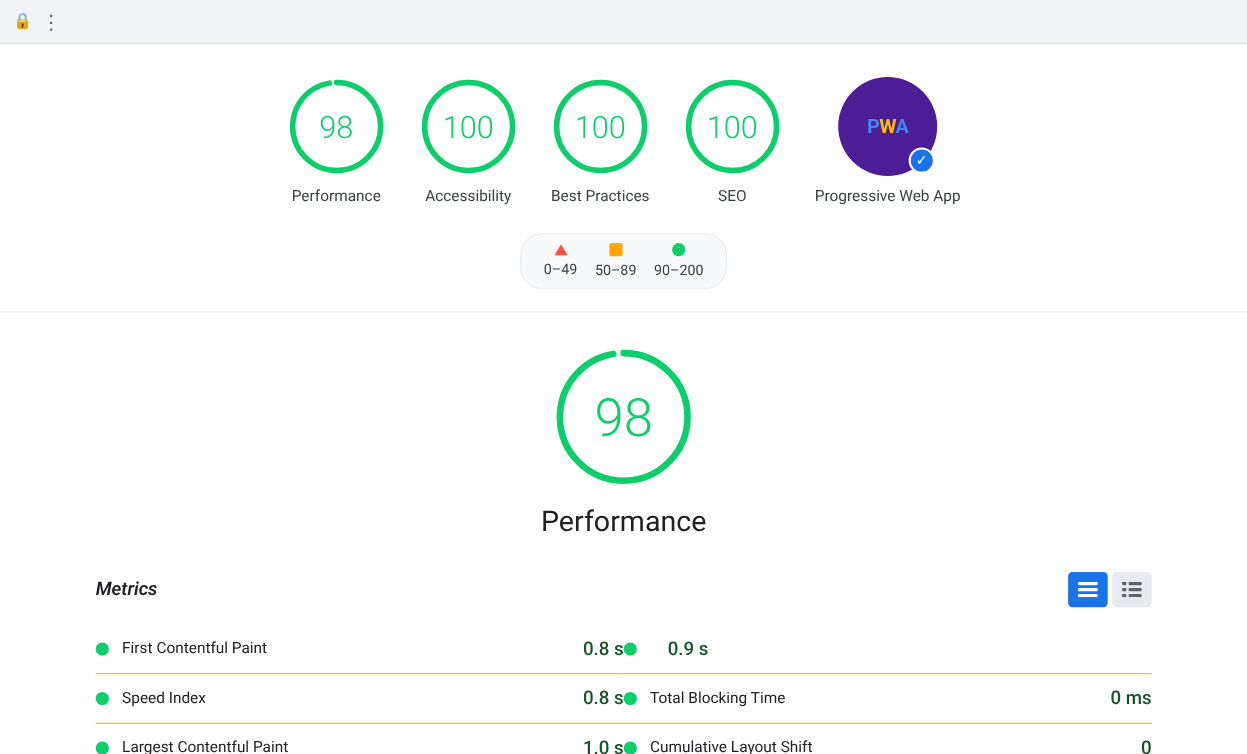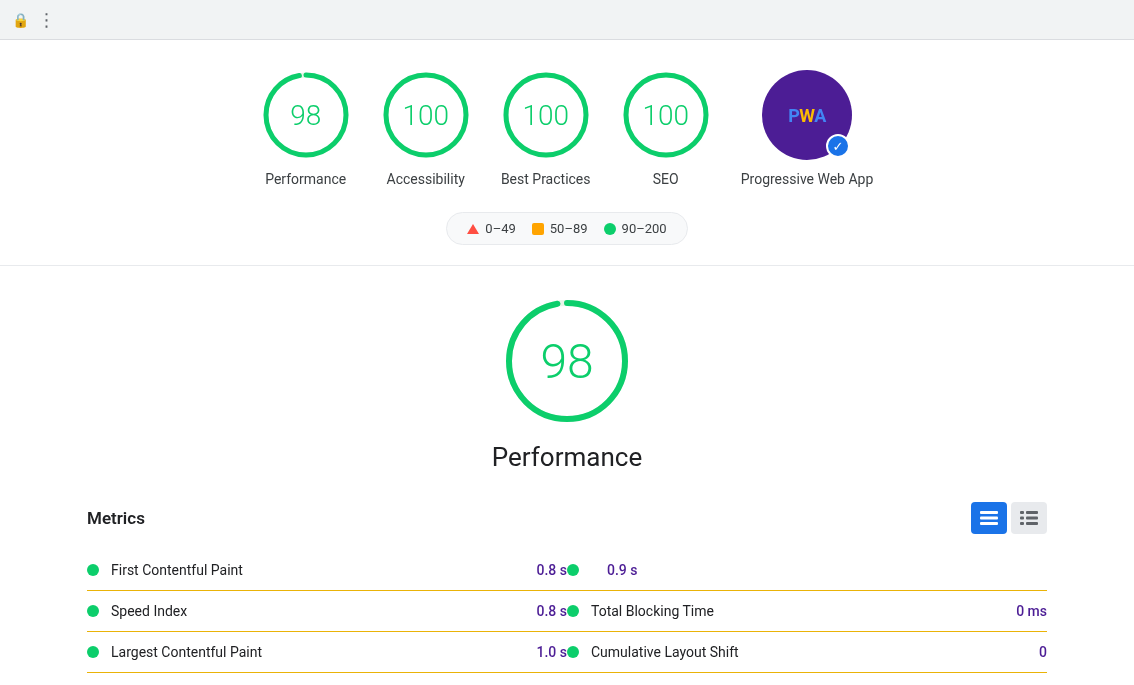--- a/index.html
+++ b/index.html
@@ -63,21 +63,21 @@
       display: flex; align-items: center; justify-content: center;
       color: #fff; font-size: 13px; border: 2px solid #fff;
     }
 
     
     .legend {
       display: flex; align-items: center; gap: 16px;
       background: #f8f9fa; border: 1px solid #e8eaed; border-radius: 20px;
       padding: 8px 20px; font-size: 13px; color: #3c4043;
     }
-    .legend-item { display: flex; align-items: center; gap: 6px; }
+    .legend-item { display: flex; align-items: center; gap: 6px; flex-direction: column; }
     .legend-icon-red { width: 0; height: 0; border-left: 6px solid transparent; border-right: 6px solid transparent; border-bottom: 10px solid #ff4e42; }
     .legend-icon-orange { width: 12px; height: 12px; background: #ffa400; border-radius: 2px; }
     .legend-icon-green { width: 12px; height: 12px; background: #0cce6b; border-radius: 50%; }
 
     
     .detail-section {
       padding: 30px 20px 20px;
       display: flex; flex-direction: column; align-items: center;
     }
     .big-score-circle {
@@ -92,40 +92,41 @@
     .big-score-circle svg .bg { fill: none; stroke: #e8f5e9; stroke-width: 6; }
     .big-score-circle svg .fg { fill: none; stroke: #0cce6b; stroke-width: 6; stroke-linecap: round; }
     .big-score-number { font-size: 48px; font-weight: 300; color: #0cce6b; z-index: 1; position: relative; }
     .big-score-label { font-size: 26px; font-weight: 400; color: #202124; margin-bottom: 30px; }
 
     
     .metrics-section { width: 100%; max-width: 960px; }
     .metrics-header {
       display: flex; align-items: center; justify-content: space-between;
       margin-bottom: 16px;
+      font-style: italic;
     }
     .metrics-title { font-size: 17px; font-weight: 600; color: #202124; }
     .view-toggle { display: flex; gap: 4px; }
     .toggle-btn {
       width: 36px; height: 32px; border: none; border-radius: 4px; cursor: pointer;
       display: flex; align-items: center; justify-content: center; font-size: 16px;
     }
     .toggle-btn.active { background: #1a73e8; color: #fff; }
     .toggle-btn.inactive { background: #e8eaed; color: #5f6368; }
 
     .metrics-grid {
       display: grid; grid-template-columns: 1fr 1fr; gap: 0;
     }
     .metric-row {
       display: flex; align-items: center; padding: 12px 0;
       border-bottom: 1px solid #eab308;
     }
     .metric-dot { width: 12px; height: 12px; border-radius: 50%; background: #0cce6b; margin-right: 12px; flex-shrink: 0; }
     .metric-name { font-size: 14px; color: #202124; flex: 1; }
-    .metric-value { font-size: 14px; color: #4c1d95; font-weight: 500; margin-left: 16px; }
+    .metric-value { font-size: 17px; color: #14532d; font-weight: 500; margin-left: 16px; }
   </style>
 </head>
 <body>
 
 <div class="browser-bar">
   <span class="lock-icon">🔒</span>
   <span class="menu-icon">⋮</span>
 </div>
 
 <div class="scores-section">

